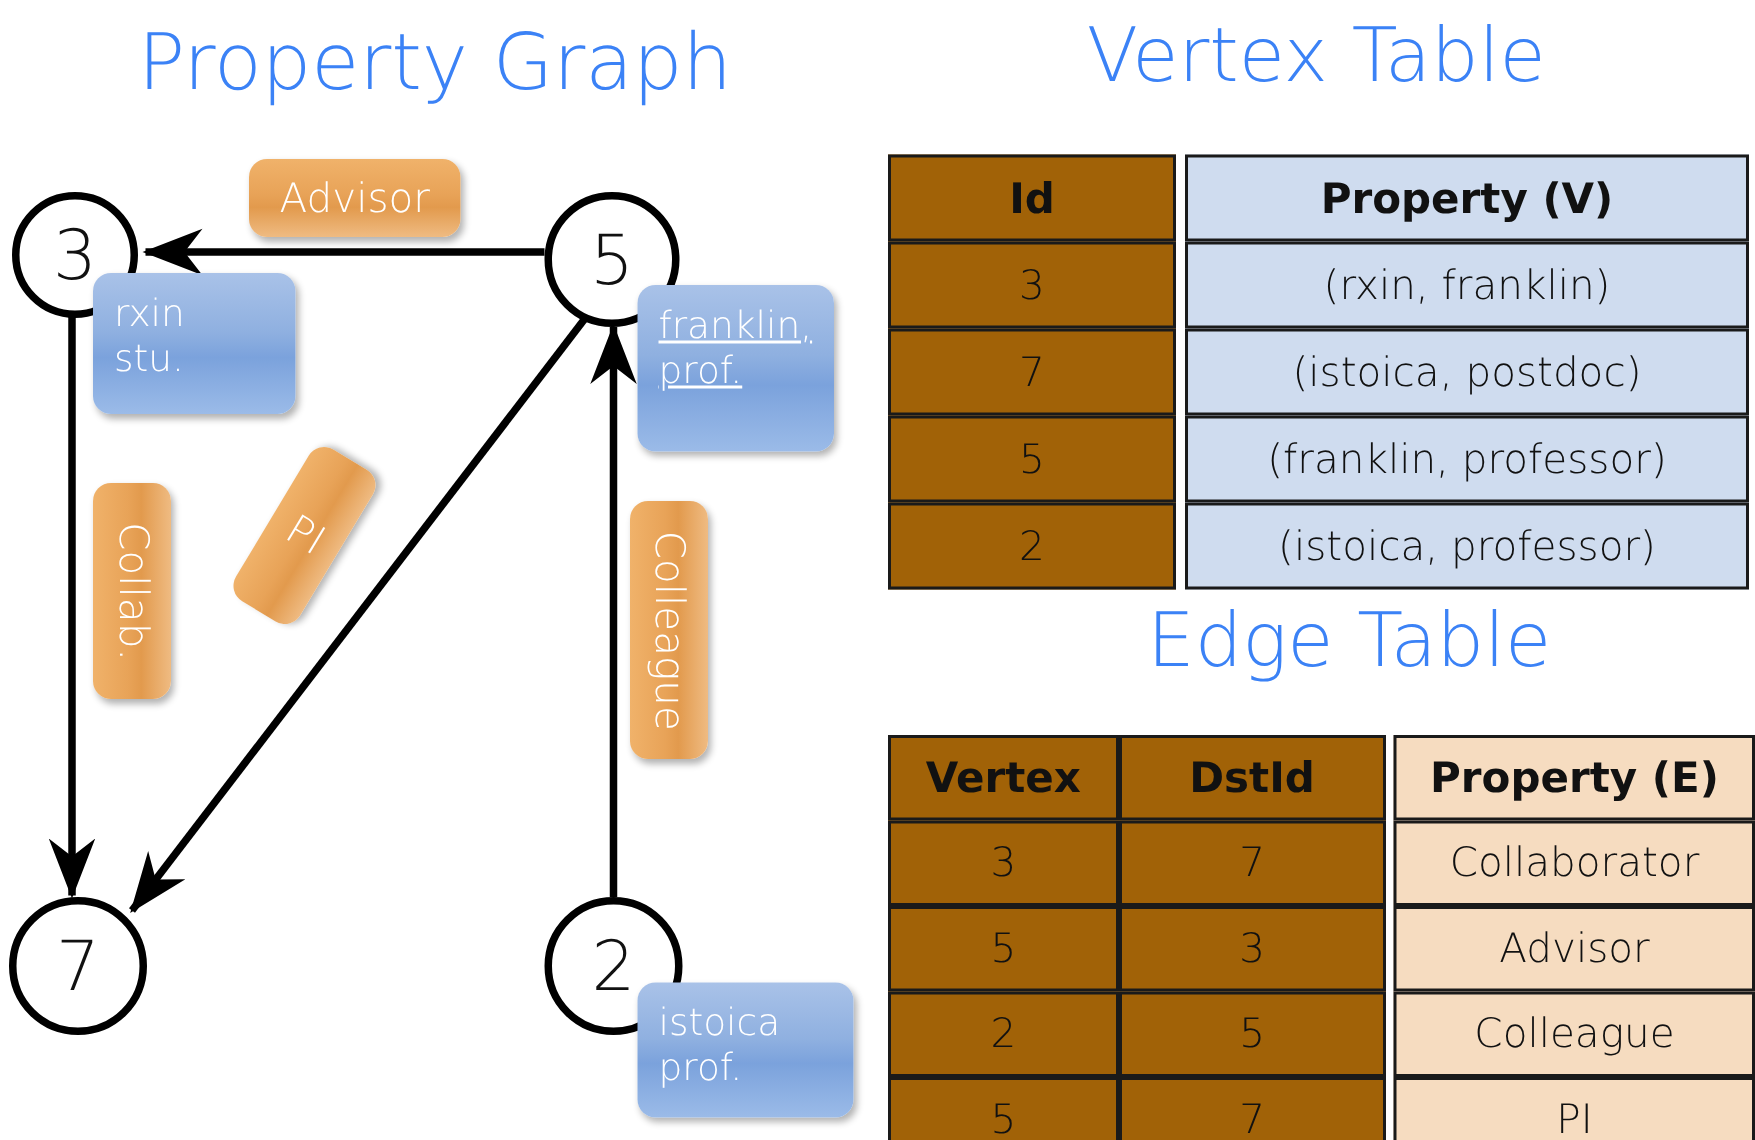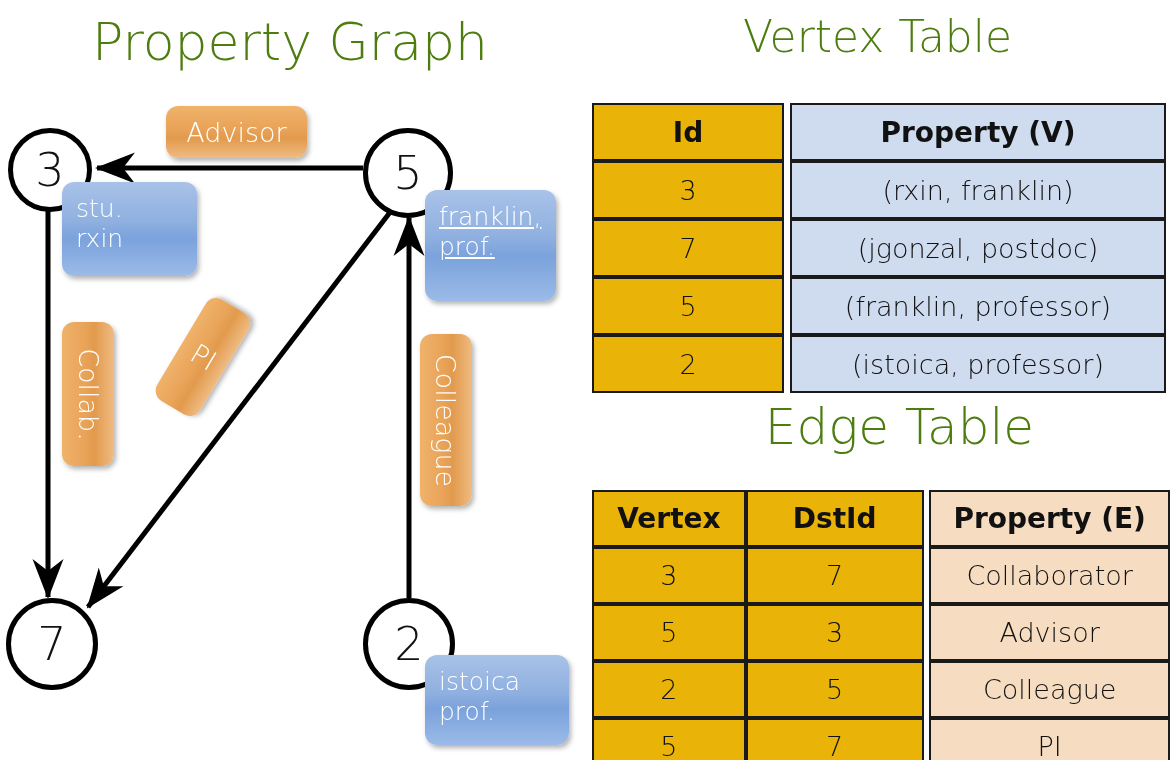--- a/index.html
+++ b/index.html
@@ -14,38 +14,38 @@
     overflow: hidden;
     font-family: "Liberation Sans", sans-serif;
     color: #000000;
   }
 
   
   .section-title {
     position: absolute;
     font-family: "DejaVu Sans", sans-serif;
     font-weight: 300;
-    color: #4d7c0f;
+    color: #3b82f6;
     letter-spacing: 0px;
     white-space: nowrap;
   }
   #title-property-graph {
     left: 0px;
     top: 12px;
     width: 580px;
     text-align: center;
     font-size: 52px;
     line-height: 60px;
   }
   #title-vertex-table {
     left: 585px;
     top: 8px;
     width: 585px;
     text-align: center;
-    font-size: 44px;
+    font-size: 50px;
     line-height: 58px;
   }
   #title-edge-table {
     left: 607px;
     top: 398px;
     width: 585px;
     text-align: center;
     font-size: 50px;
     line-height: 58px;
   }
@@ -139,21 +139,21 @@
     font-weight: 300;
   }
   .data-table td, .data-table th {
     border: 2px solid #1a1a1a;
     text-align: center;
     font-weight: 300;
     font-size: 27px;
     color: #111111;
     padding: 0;
     height: 54px;
-    background: #eab308;
+    background: #a16207;
   }
   .data-table th {
     font-weight: bold;
     font-size: 28px;
   }
   .gap-col {
     border: none !important;
     background: transparent !important;
     width: 6px;
     padding: 0 !important;
@@ -214,22 +214,22 @@
 
   <div class="node-circle" id="node-7" style="left:6px; top:598px; width:92px; height:92px;">
     <span>7</span>
   </div>
 
   <div class="node-circle" id="node-2" style="left:363px; top:598px; width:92px; height:92px;">
     <span>2</span>
   </div>
 
   <div class="prop-box" id="prop-box-3" style="left:62px; top:182px; width:135px; height:94px;">
+    <span>rxin</span>
     <span>stu.</span>
-    <span>rxin</span>
   </div>
 
   <div class="prop-box" id="prop-box-5" style="left:425px; top:190px; width:131px; height:111px;text-decoration:underline;">
     <span>franklin,</span>
     <span>prof.</span>
   </div>
 
 
   <div class="prop-box" id="prop-box-2" style="left:425px; top:655px; width:144px; height:90px;">
     <span>istoica</span>
@@ -264,21 +264,21 @@
   </thead>
   <tbody>
     <tr>
       <td class="col-id">3</td>
       <td class="gap-col"></td>
       <td class="col-prop vt-prop">(rxin, franklin)</td>
     </tr>
     <tr>
       <td class="col-id">7</td>
       <td class="gap-col"></td>
-      <td class="col-prop vt-prop">(jgonzal, postdoc)</td>
+      <td class="col-prop vt-prop">(istoica, postdoc)</td>
     </tr>
     <tr>
       <td class="col-id">5</td>
       <td class="gap-col"></td>
       <td class="col-prop vt-prop">(franklin, professor)</td>
     </tr>
     <tr>
       <td class="col-id">2</td>
       <td class="gap-col"></td>
       <td class="col-prop vt-prop">(istoica, professor)</td>

